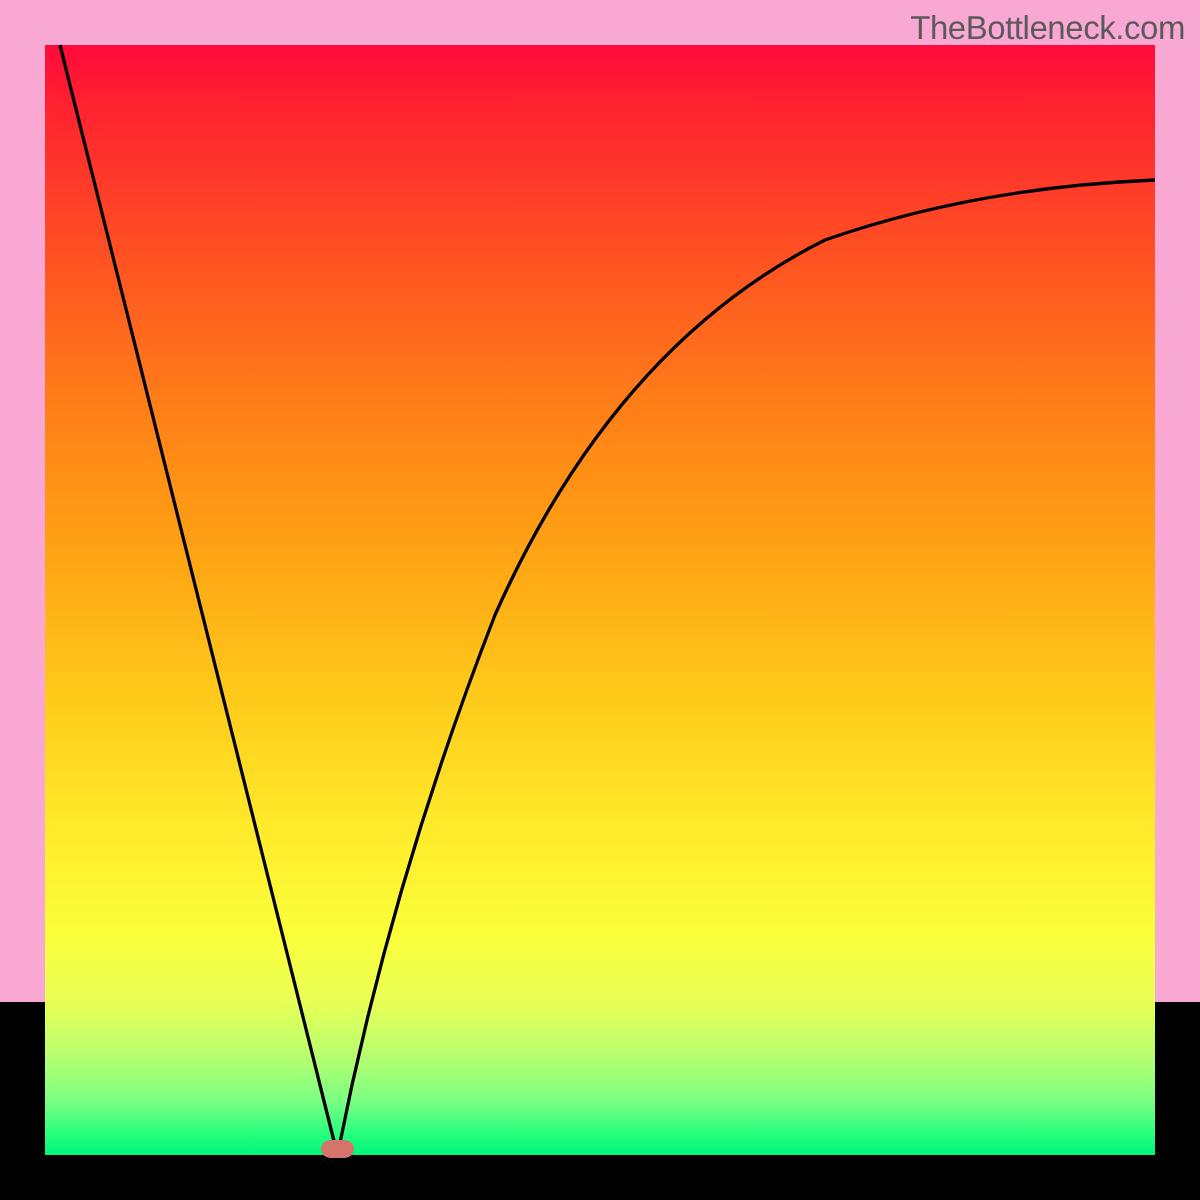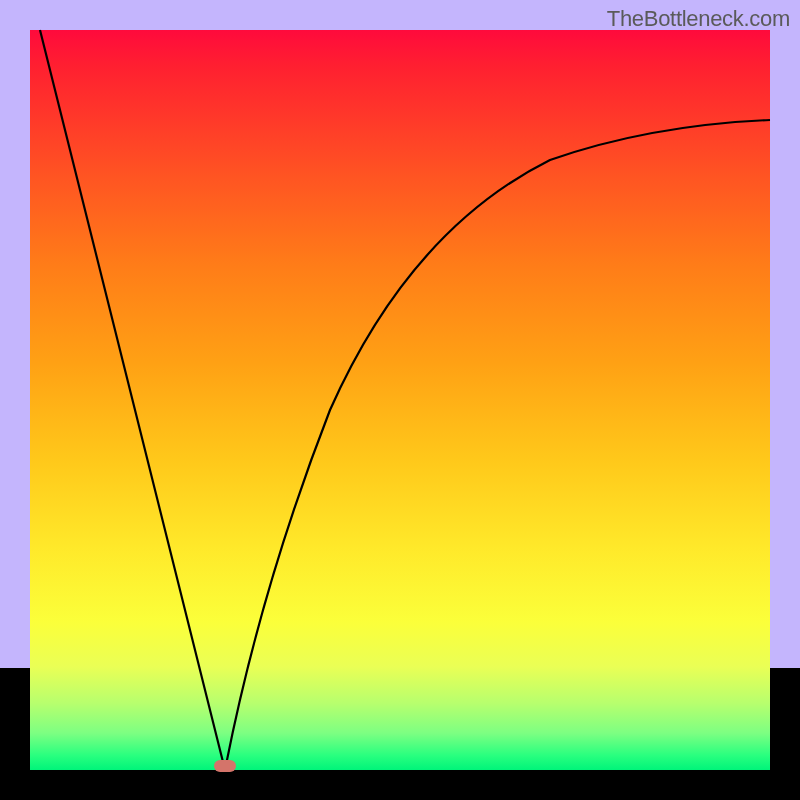--- a/index.html
+++ b/index.html
@@ -8,21 +8,21 @@
     width: 800px;
     height: 800px;
     overflow: hidden;
     background: #000;
     font-family: Arial, Helvetica, sans-serif;
   }
   .frame {
     position: relative;
     width: 800px;
     height: 668px;
-    background: #c4b5fd;
+    background: #f9a8d4;
   }
   .plot {
     position: absolute;
     left: 30px;
     top: 30px;
     width: 740px;
     height: 740px;
     background: linear-gradient(to bottom,
       #ff0a3c 0%,
       #ff2030 5%,

